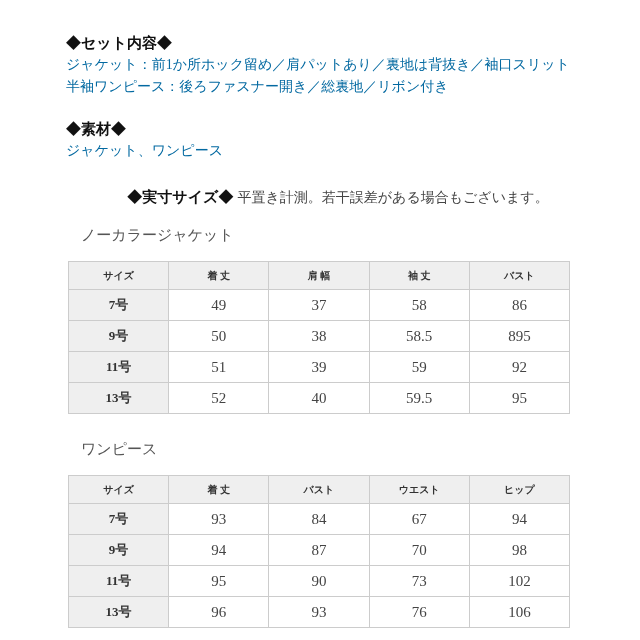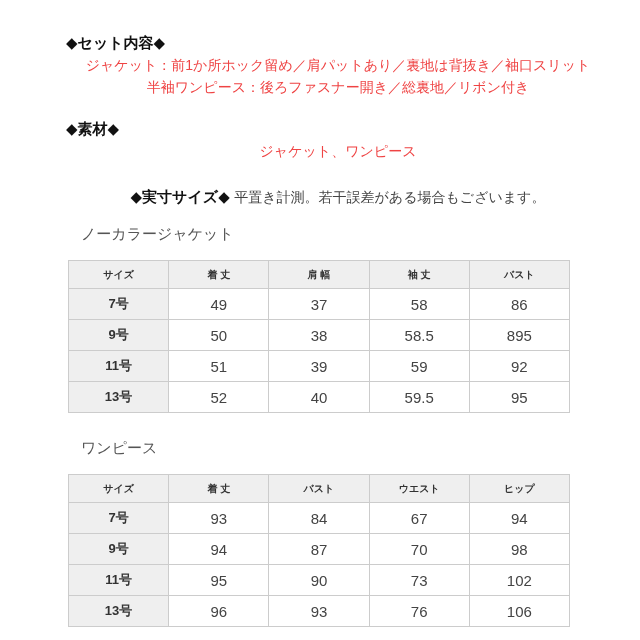--- a/index.html
+++ b/index.html
@@ -9,35 +9,35 @@
     background: #ffffff;
     width: 640px;
     height: 640px;
     overflow: hidden;
     font-family: "Liberation Sans", "DejaVu Sans", sans-serif;
   }
   .page {
     width: 640px;
     height: 640px;
     padding: 32px 30px 0 66px;
+    font-family: Liberation Serif, serif;
   }
   .section-title {
     font-size: 15px;
     font-weight: bold;
     color: #111111;
     margin: 0;
     line-height: 22px;
   }
   .body-line {
     font-size: 14px;
-    color: #ef4444;
+    color: #0369a1;
     margin: 0;
     line-height: 22px;
     white-space: nowrap;
-    text-align: center;
   }
   .sec-material { margin-top: 20px; }
   .sec-size { margin-top: 24px; }
   .size-heading {
     margin: 0;
     line-height: 22px;
     white-space: nowrap;
     text-align: center;
   }
   .size-heading .size-title {

